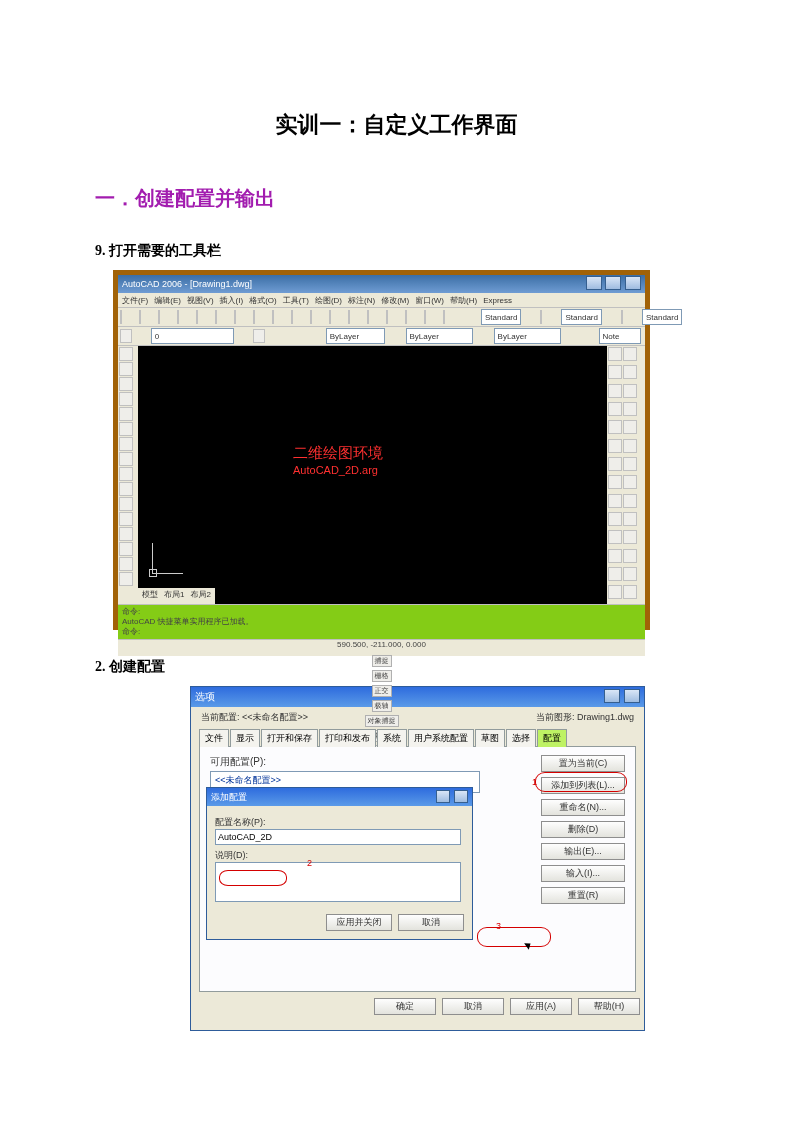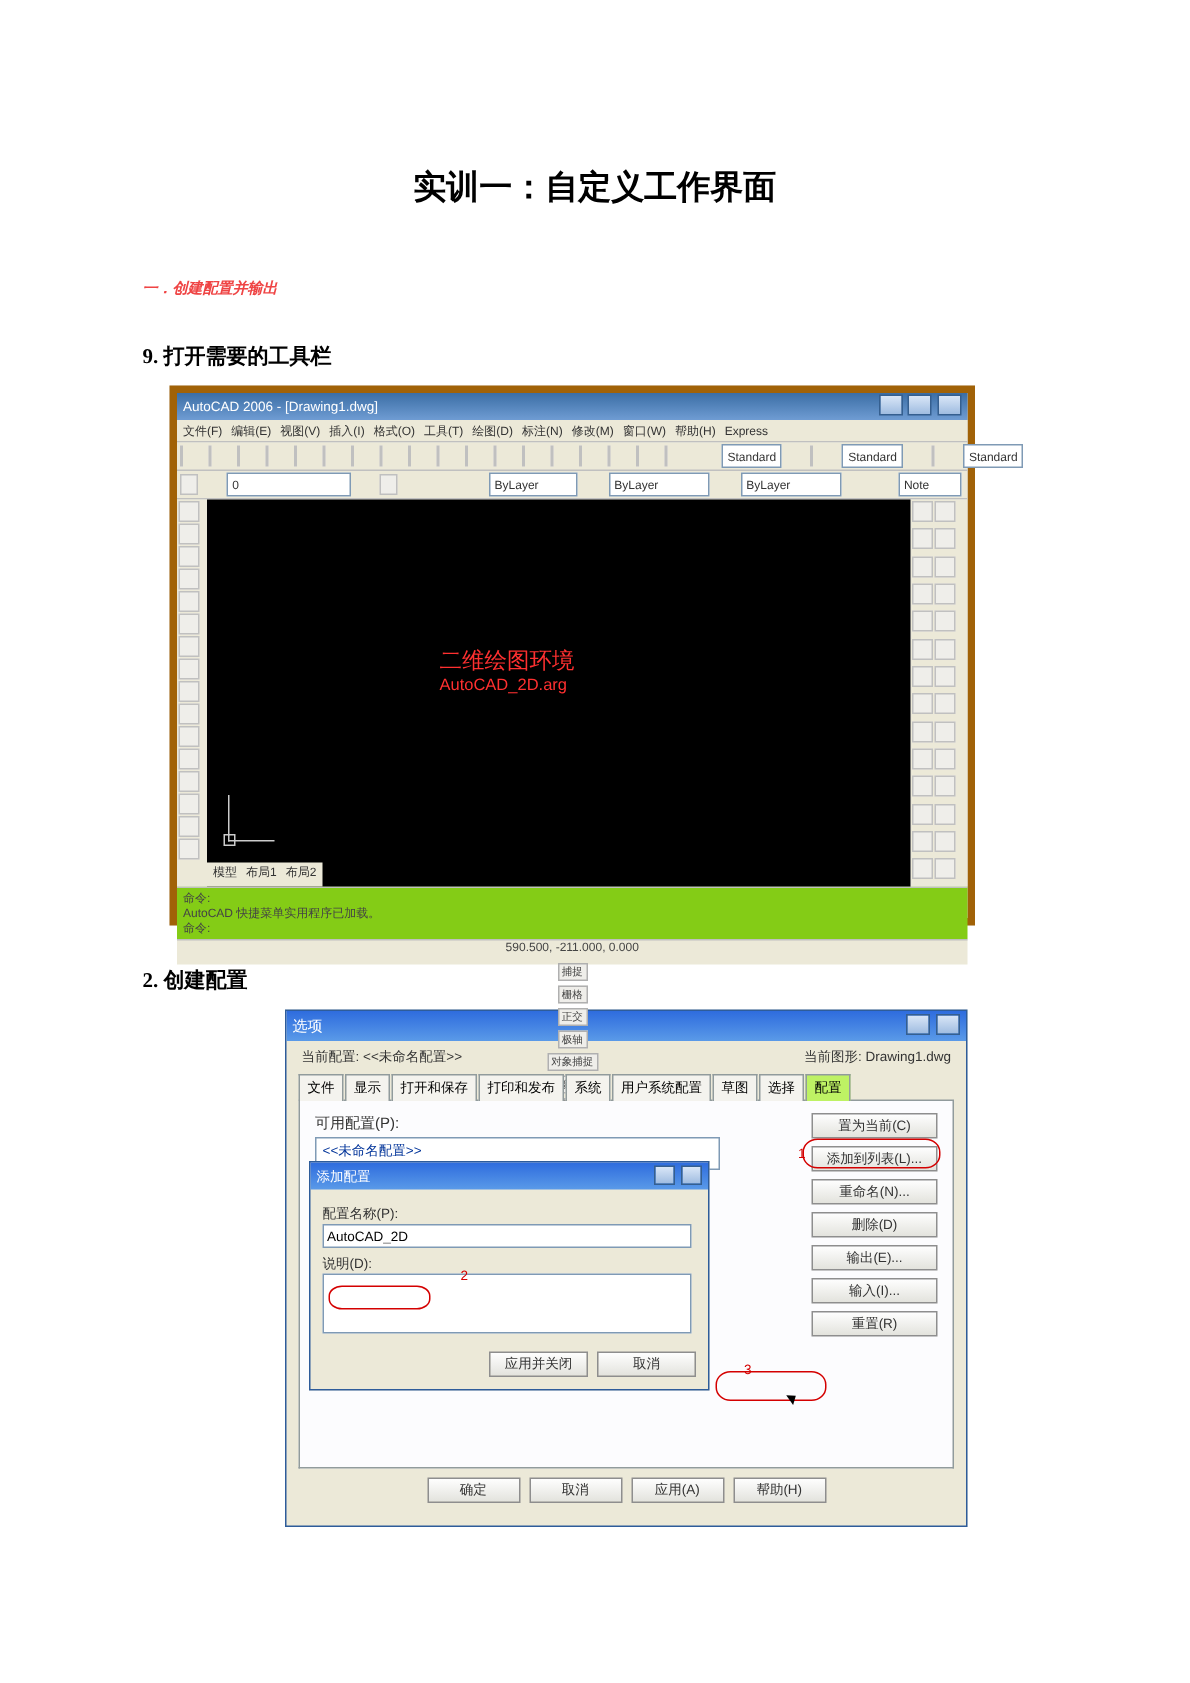--- a/index.html
+++ b/index.html
@@ -13,26 +13,25 @@
     padding: 110px 95px 60px 95px;
   }
   .title {
     text-align: center;
     font-size: 22px;
     font-weight: bold;
     margin-bottom: 45px;
     color: #000;
   }
   .section-red {
-    color: #ef4444;
-    font-size: 10px;
+    color: #a21caf;
+    font-size: 20px;
     font-weight: bold;
     margin-bottom: 30px;
     font-family: "SimHei", "黑体", sans-serif;
-    font-style: italic;
   }
   .step-heading {
     font-size: 14px;
     font-weight: bold;
     margin-bottom: 10px;
     color: #000;
   }
   
   .acad-window {
     width: 537px;
@@ -359,23 +358,23 @@
     position: absolute;
     right: 104px; bottom: 42px;
     width: 0; height: 0;
     border-left: 5px solid #000;
     border-top: 4px solid transparent;
     border-bottom: 4px solid transparent;
     transform: rotate(-35deg);
   }
   .dlg-footer {
     display: flex;
-    justify-content: center;
+    justify-content: flex-end;
     gap: 6px;
-    padding: 6px 16px;
+    padding: 6px 4px;
   }
   .dlg-footer button { width: 62px; }
 </style>
 </head>
 <body>
 
 <div class="page">
 
   <div class="title">实训一：自定义工作界面</div>
 

